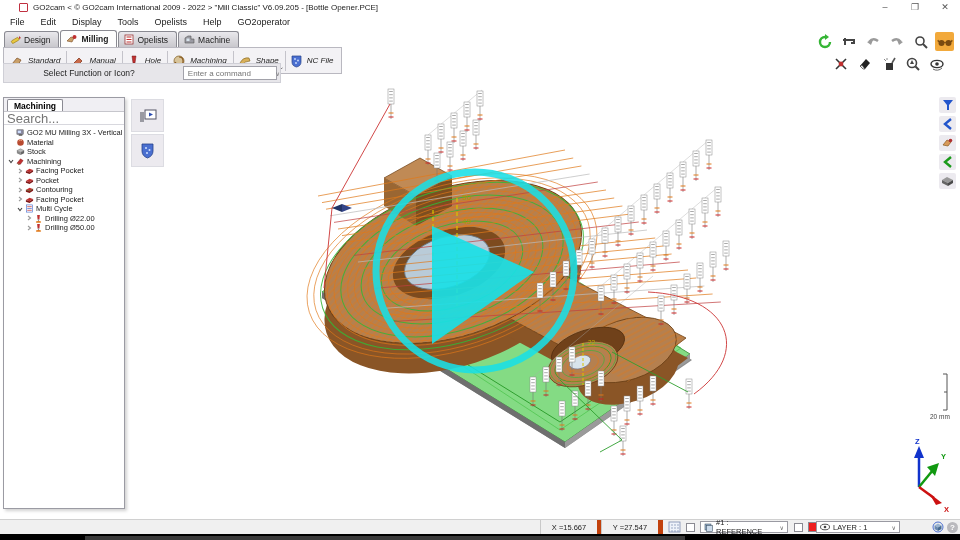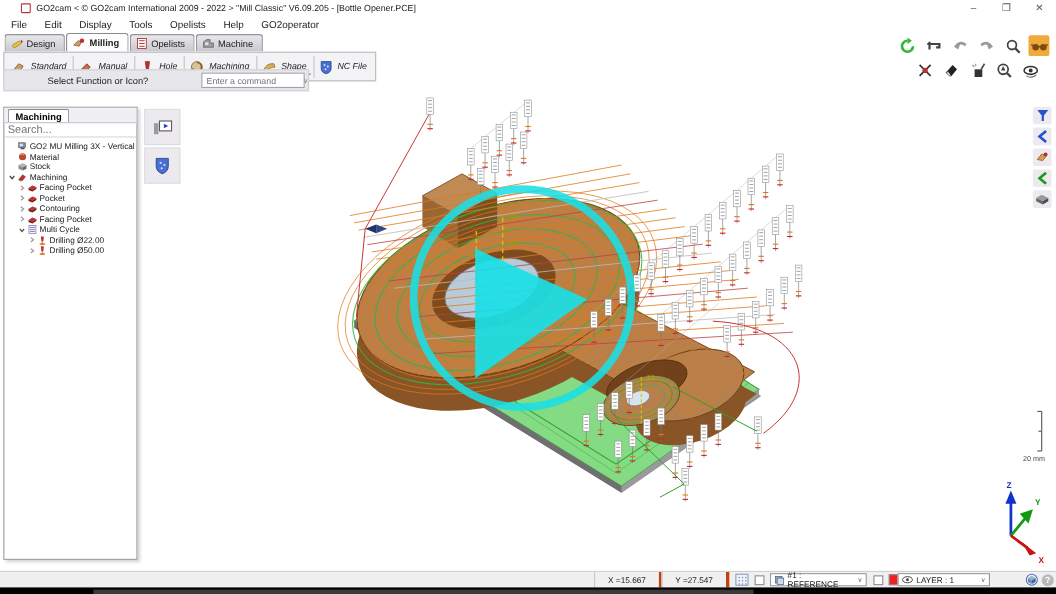--- a/index.html
+++ b/index.html
@@ -47,42 +47,42 @@
     color:#999; padding:0 10px 0 4px; font-family:"Liberation Sans",sans-serif; }
   .cmd-chevron { margin-left:-10px; font-size:6px; color:#777; pointer-events:none; }
 
   
   .panel { position:absolute; left:3px; top:97px; width:122px; height:412px; background:#fff;
     border:1px solid #9b9ba3; box-shadow:2px 2px 3px rgba(0,0,0,.18); z-index:30; font-size:8px; }
   .panel-tabs { height:14px; display:flex; border-bottom:1px solid #c6c6cc; background:#f0eff3; }
   .ptab { padding:1px 6px; background:#fff; border:1px solid #8a8a92; border-bottom:none; font-weight:bold;
     font-size:8.5px; margin:1px 0 0 3px; border-radius:2px 2px 0 0; }
   .search-row { height:13px; display:flex; align-items:center; border-bottom:1px solid #d8d8de; padding:0 3px; }
-  .search-input { flex:1; border:none; outline:none; font-size:10px; color:#999; background:transparent;
+  .search-input { flex:1; border:none; outline:none; font-size:13px; color:#999; background:transparent;
     font-family:"Liberation Sans",sans-serif; }
   .tree { padding-top:3px; }
   .trow { height:9.5px; display:flex; align-items:center; gap:2px; white-space:nowrap; }
   .trow .arr { width:7px; text-align:center; flex:0 0 auto; display:flex; justify-content:center; }
   .trow .tico { width:9px; height:9px; flex:0 0 auto; }
   .trow .tlbl { font-size:7.5px; color:#1a1a1a; }
   .ind0 { padding-left:3px; } .ind1 { padding-left:12px; } .ind2 { padding-left:21px; }
 
   
   .side-btn { position:absolute; width:33px; height:33px; background:#eceaef; border:1px solid #dcdce2;
     display:flex; align-items:center; justify-content:center; z-index:25; }
 
   
   .rtool { position:absolute; right:3px; top:97px; width:18px; display:flex; flex-direction:column; gap:3px; z-index:25; }
   .rtool .qbtn { width:17px; height:16px; background:#eceaef; }
 
   
   .statusbar { position:absolute; left:0; top:519px; width:960px; height:15px; background:#f0f0f0;
     border-top:1px solid #d0d0d0; z-index:30; font-size:7.5px; color:#222; }
   .sb-seg { position:absolute; top:0; height:14px; display:flex; align-items:center; }
-  .sb-coord { border-left:1px solid #c9c9c9; border-right:3px solid #c2410c; justify-content:center; }
+  .sb-coord { border-left:1px solid #c9c9c9; border-right:5px solid #c2410c; justify-content:center; }
   .cb { width:9px; height:9px; background:#fff; border:1px solid #8a8a92; }
   .combo { height:12px; background:#fff; border:1px solid #9a9aa2; display:flex; align-items:center;
     gap:3px; padding:0 3px; font-size:7.5px; }
   .combo .chev { margin-left:auto; font-size:6px; color:#666; }
   .swatch { width:13px; height:10px; background:#ee2020; border:1px solid #8a8a92; }
   .helpbtn { width:11px; height:11px; border-radius:50%; background:#b9b9bd; color:#fff; font-weight:bold;
     font-size:8px; text-align:center; line-height:11px; }
 
   .bottombar { position:absolute; left:0; top:534px; width:960px; height:6px; background:#000; z-index:40; }
   .bottombar .seg { position:absolute; left:85px; top:2px; width:600px; height:4px; background:#3a3a3a; }

